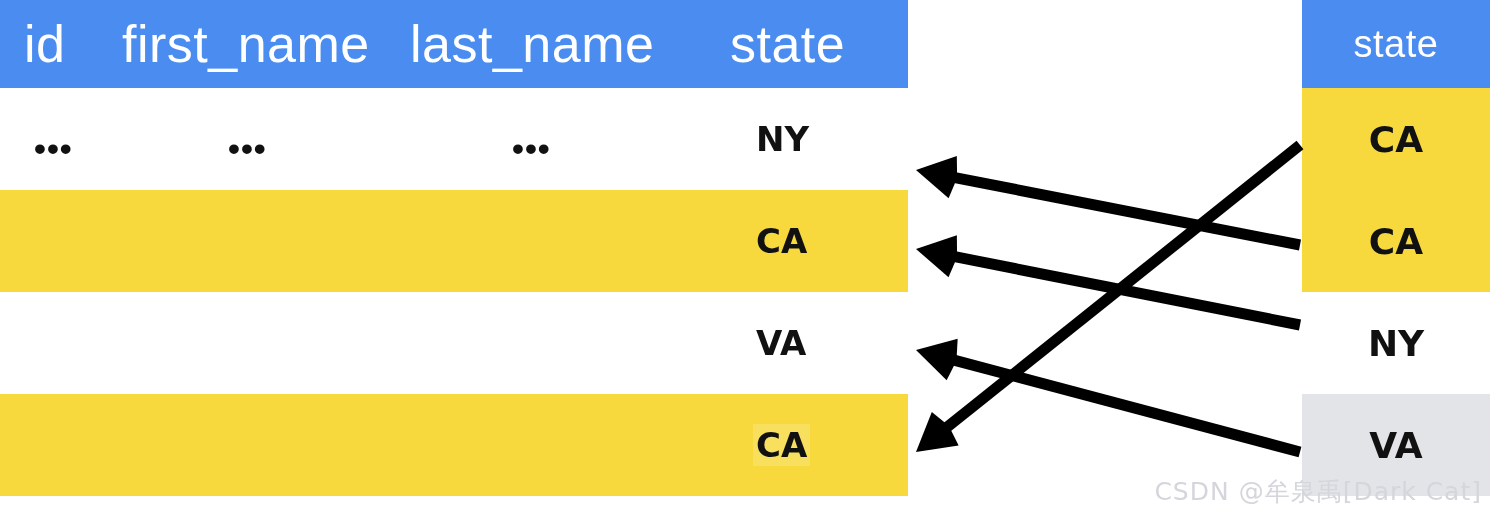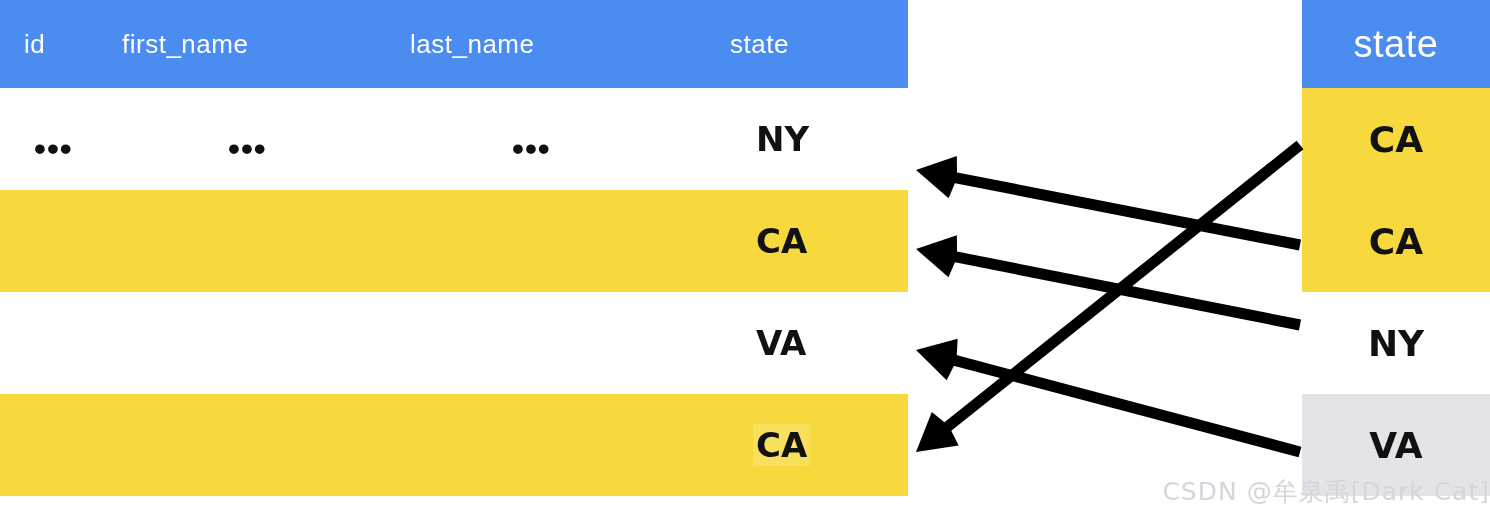--- a/index.html
+++ b/index.html
@@ -32,21 +32,21 @@
     left: 0;
     top: 0;
     width: 908px;
     height: 88px;
     background: var(--hdr, #4a8cf0);
     display: flex;
     align-items: center;
   }
   .lt-header .col {
     color: #ffffff;
-    font-size: 26px;
+    font-size: 52px;
     font-weight: 400;
     letter-spacing: 0.5px;
     white-space: nowrap;
   }
   .col-id       { position: absolute; left: 24px;  }
   .col-first    { position: absolute; left: 122px; }
   .col-last     { position: absolute; left: 410px; }
   .col-state    { position: absolute; left: 730px; }
 
   .lt-rows {
@@ -151,21 +151,21 @@
     left: 0;
     top: 0;
     width: 1490px;
     height: 514px;
     pointer-events: none;
   }
 
   
   .watermark {
     position: absolute;
-    right: 0;
+    right: 8px;
     bottom: 6px;
     color: #d4d6dc;
     font-size: 25px;
     letter-spacing: 1px;
     font-family: "DejaVu Sans", sans-serif;
     white-space: nowrap;
     user-select: none;
     margin-top: 36px;
   }
 </style>

